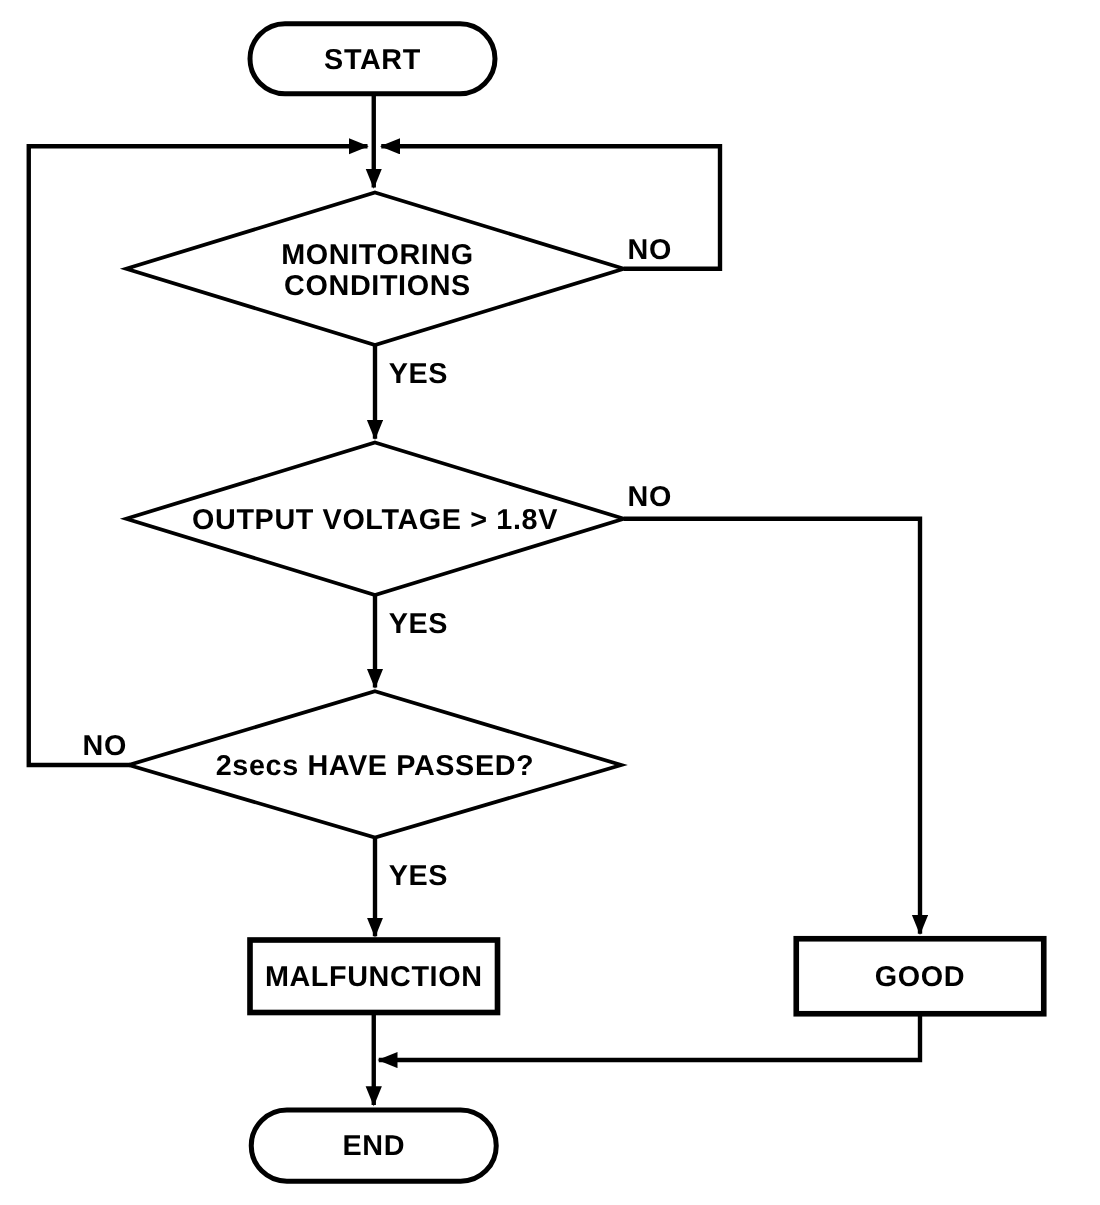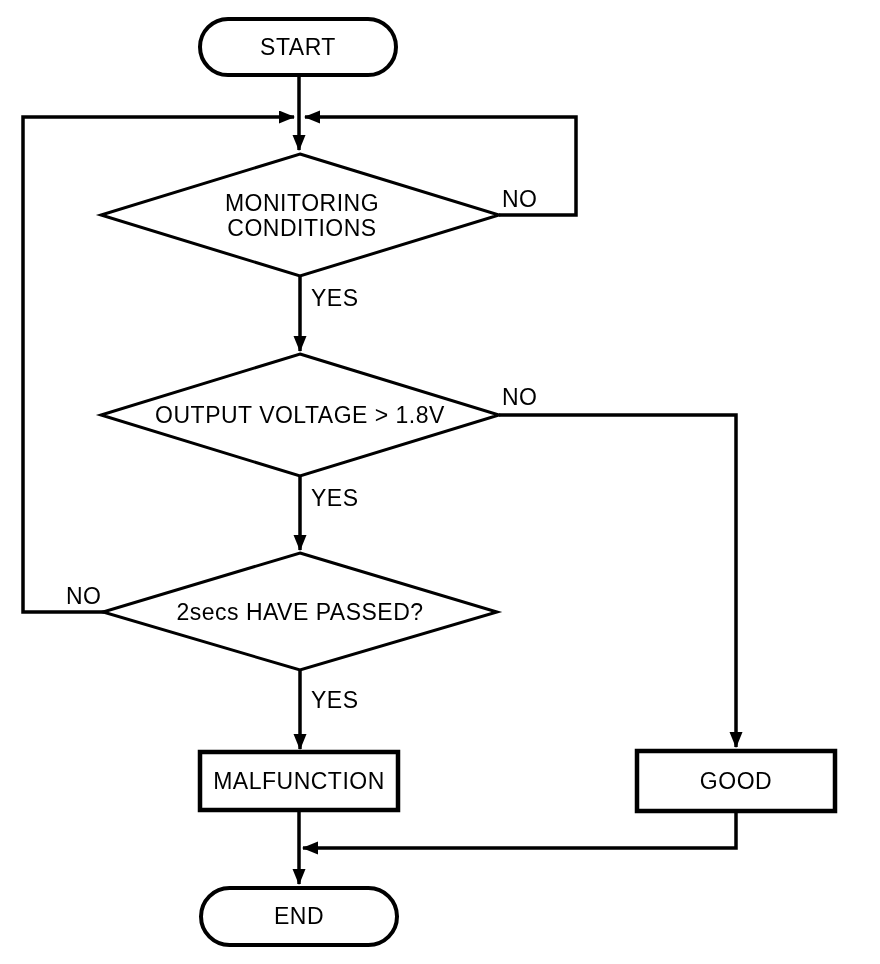--- a/index.html
+++ b/index.html
@@ -6,20 +6,21 @@
     margin: 0;
     padding: 0;
     background: #ffffff;
   }
   .canvas {
     position: relative;
     width: 880px;
     height: 964px;
     background: #ffffff;
     font-family: "Liberation Sans", sans-serif;
+    font-weight: bold;
   }
   svg { display: block; }
   .shape {
     fill: #ffffff;
     stroke: #000000;
   }
   .terminator { stroke-width: 4px; }
   .decision   { stroke-width: 3px; }
   .process    { stroke-width: 4.5px; }
   .connector {

